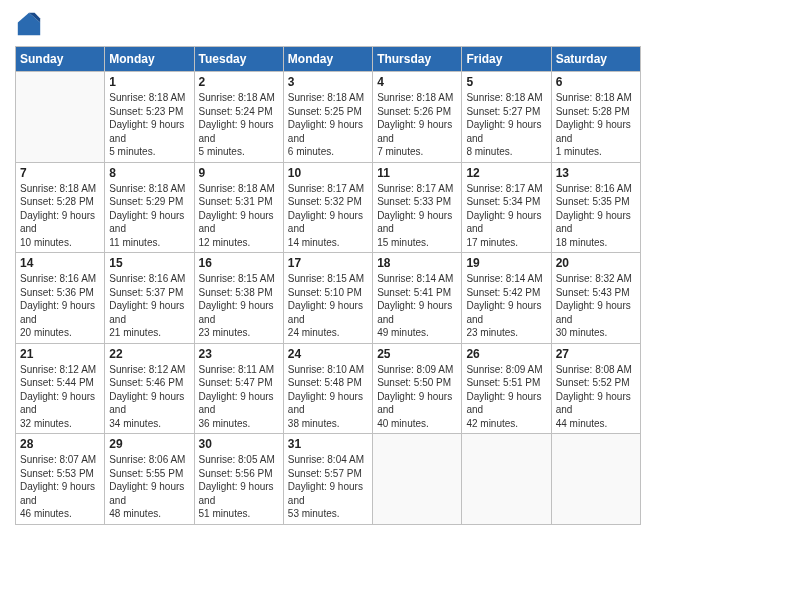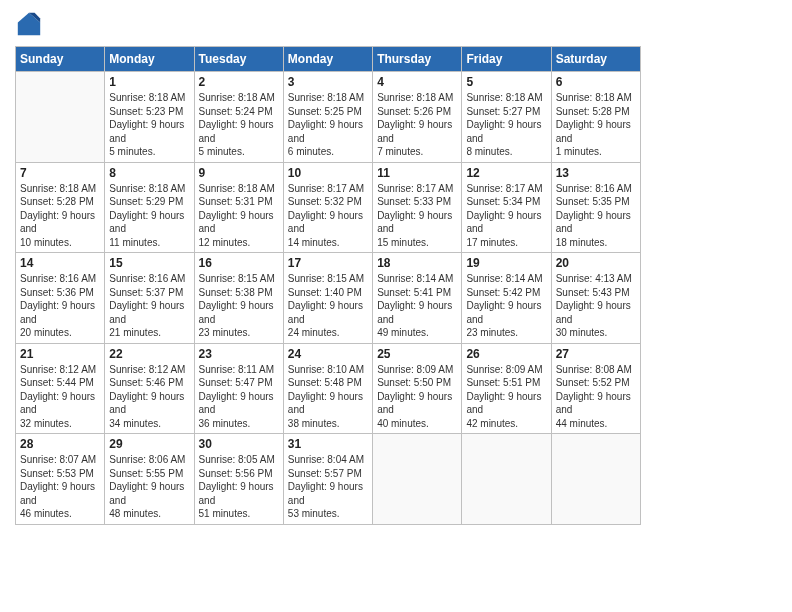--- a/index.html
+++ b/index.html
@@ -235,41 +235,41 @@
           <td>
             <div class="day-num">16</div>
             <div class="cell-line">Sunrise: 8:15 AM</div>
             <div class="cell-line">Sunset: 5:38 PM</div>
             <div class="cell-line">Daylight: 9 hours and</div>
             <div class="cell-line">23 minutes.</div>
           </td>
           <td>
             <div class="day-num">17</div>
             <div class="cell-line">Sunrise: 8:15 AM</div>
-            <div class="cell-line">Sunset: 1:40 PM</div>
+            <div class="cell-line">Sunset: 5:10 PM</div>
             <div class="cell-line">Daylight: 9 hours and</div>
             <div class="cell-line">24 minutes.</div>
           </td>
           <td>
             <div class="day-num">18</div>
             <div class="cell-line">Sunrise: 8:14 AM</div>
             <div class="cell-line">Sunset: 5:41 PM</div>
             <div class="cell-line">Daylight: 9 hours and</div>
             <div class="cell-line">49 minutes.</div>
           </td>
           <td>
             <div class="day-num">19</div>
             <div class="cell-line">Sunrise: 8:14 AM</div>
             <div class="cell-line">Sunset: 5:42 PM</div>
             <div class="cell-line">Daylight: 9 hours and</div>
             <div class="cell-line">23 minutes.</div>
           </td>
           <td>
             <div class="day-num">20</div>
-            <div class="cell-line">Sunrise: 4:13 AM</div>
+            <div class="cell-line">Sunrise: 8:32 AM</div>
             <div class="cell-line">Sunset: 5:43 PM</div>
             <div class="cell-line">Daylight: 9 hours and</div>
             <div class="cell-line">30 minutes.</div>
           </td>
         </tr>
         <tr>
           <td>
             <div class="day-num">21</div>
             <div class="cell-line">Sunrise: 8:12 AM</div>
             <div class="cell-line">Sunset: 5:44 PM</div>

